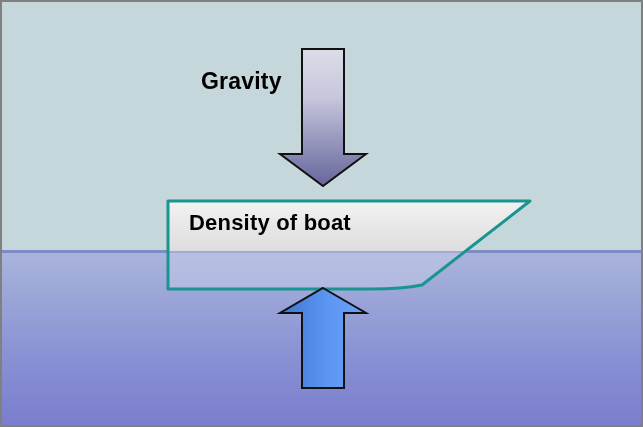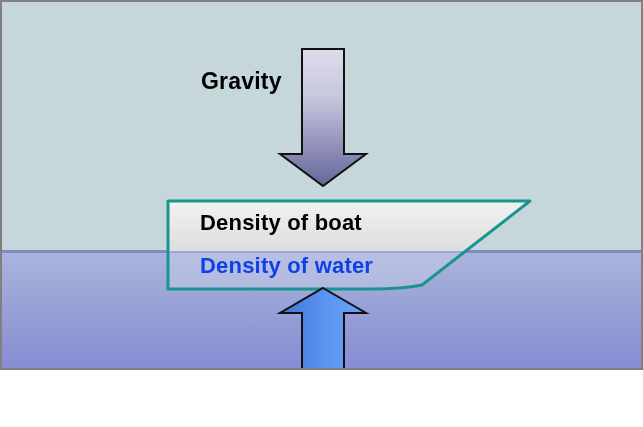--- a/index.html
+++ b/index.html
@@ -3,21 +3,21 @@
 <meta charset="utf-8">
 <style>
   html, body {
     margin: 0;
     padding: 0;
     background: #ffffff;
   }
   #scene {
     position: relative;
     width: 643px;
-    height: 370px;
+    height: 427px;
     box-sizing: border-box;
     border: 2px solid #808080;
     overflow: hidden;
     font-family: "Liberation Sans", sans-serif;
   }
   .sky {
     position: absolute;
     left: 0;
     top: 0;
     width: 639px;
@@ -59,21 +59,21 @@
     font-size: 23px;
     color: #000000;
   }
   #buoyancy-label {
     left: 150px;
     top: 320px;
     font-size: 23px;
     color: #1b3bc4;
   }
   #boat-density-label {
-    left: 198px;
+    left: 187px;
     top: 208px;
     font-size: 22px;
     color: #000000;
   }
   #water-density-label {
     left: 198px;
     top: 251px;
     font-size: 22px;
     color: #1040e8;
   }
@@ -129,15 +129,14 @@
     <g>
       <path d="M 321 286 L 364 311 L 342 311 L 342 386 L 300 386 L 300 311 L 278 311 Z" fill="url(#buoyGrad)" stroke="#111111" stroke-width="2" stroke-linejoin="miter"></path>
     </g>
   </svg>
 
   <div class="label" id="gravity-label">Gravity</div>
 
 
   <div class="label" id="boat-density-label">Density of boat</div>
 
-  <div class="label" id="water-density-label">Density of water</div>
 
 </div>
 
 </body></html>

